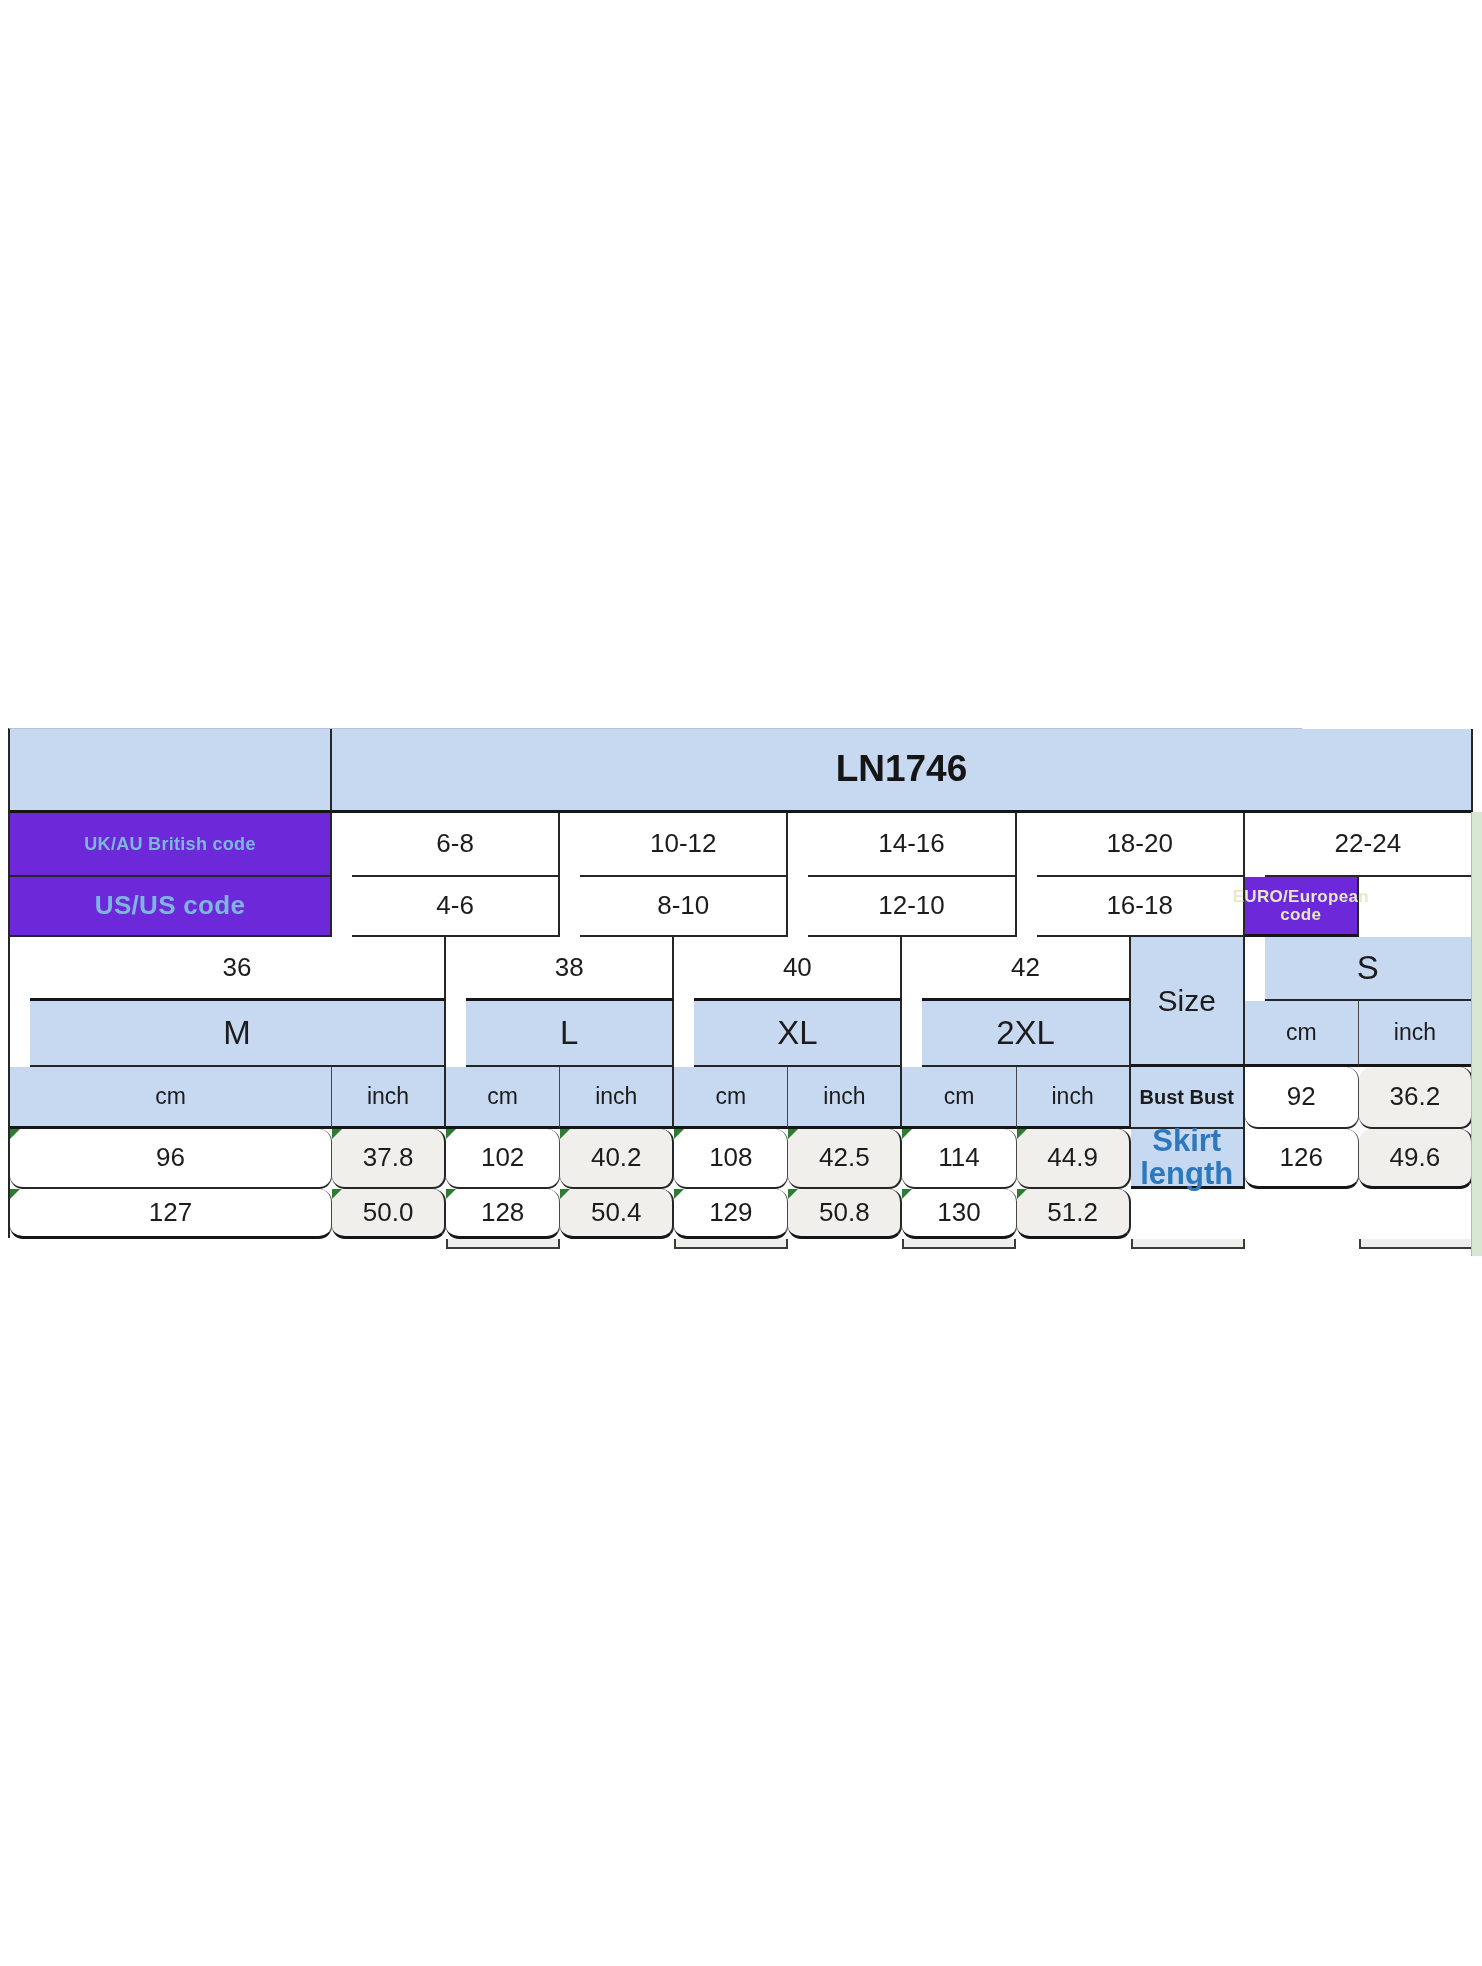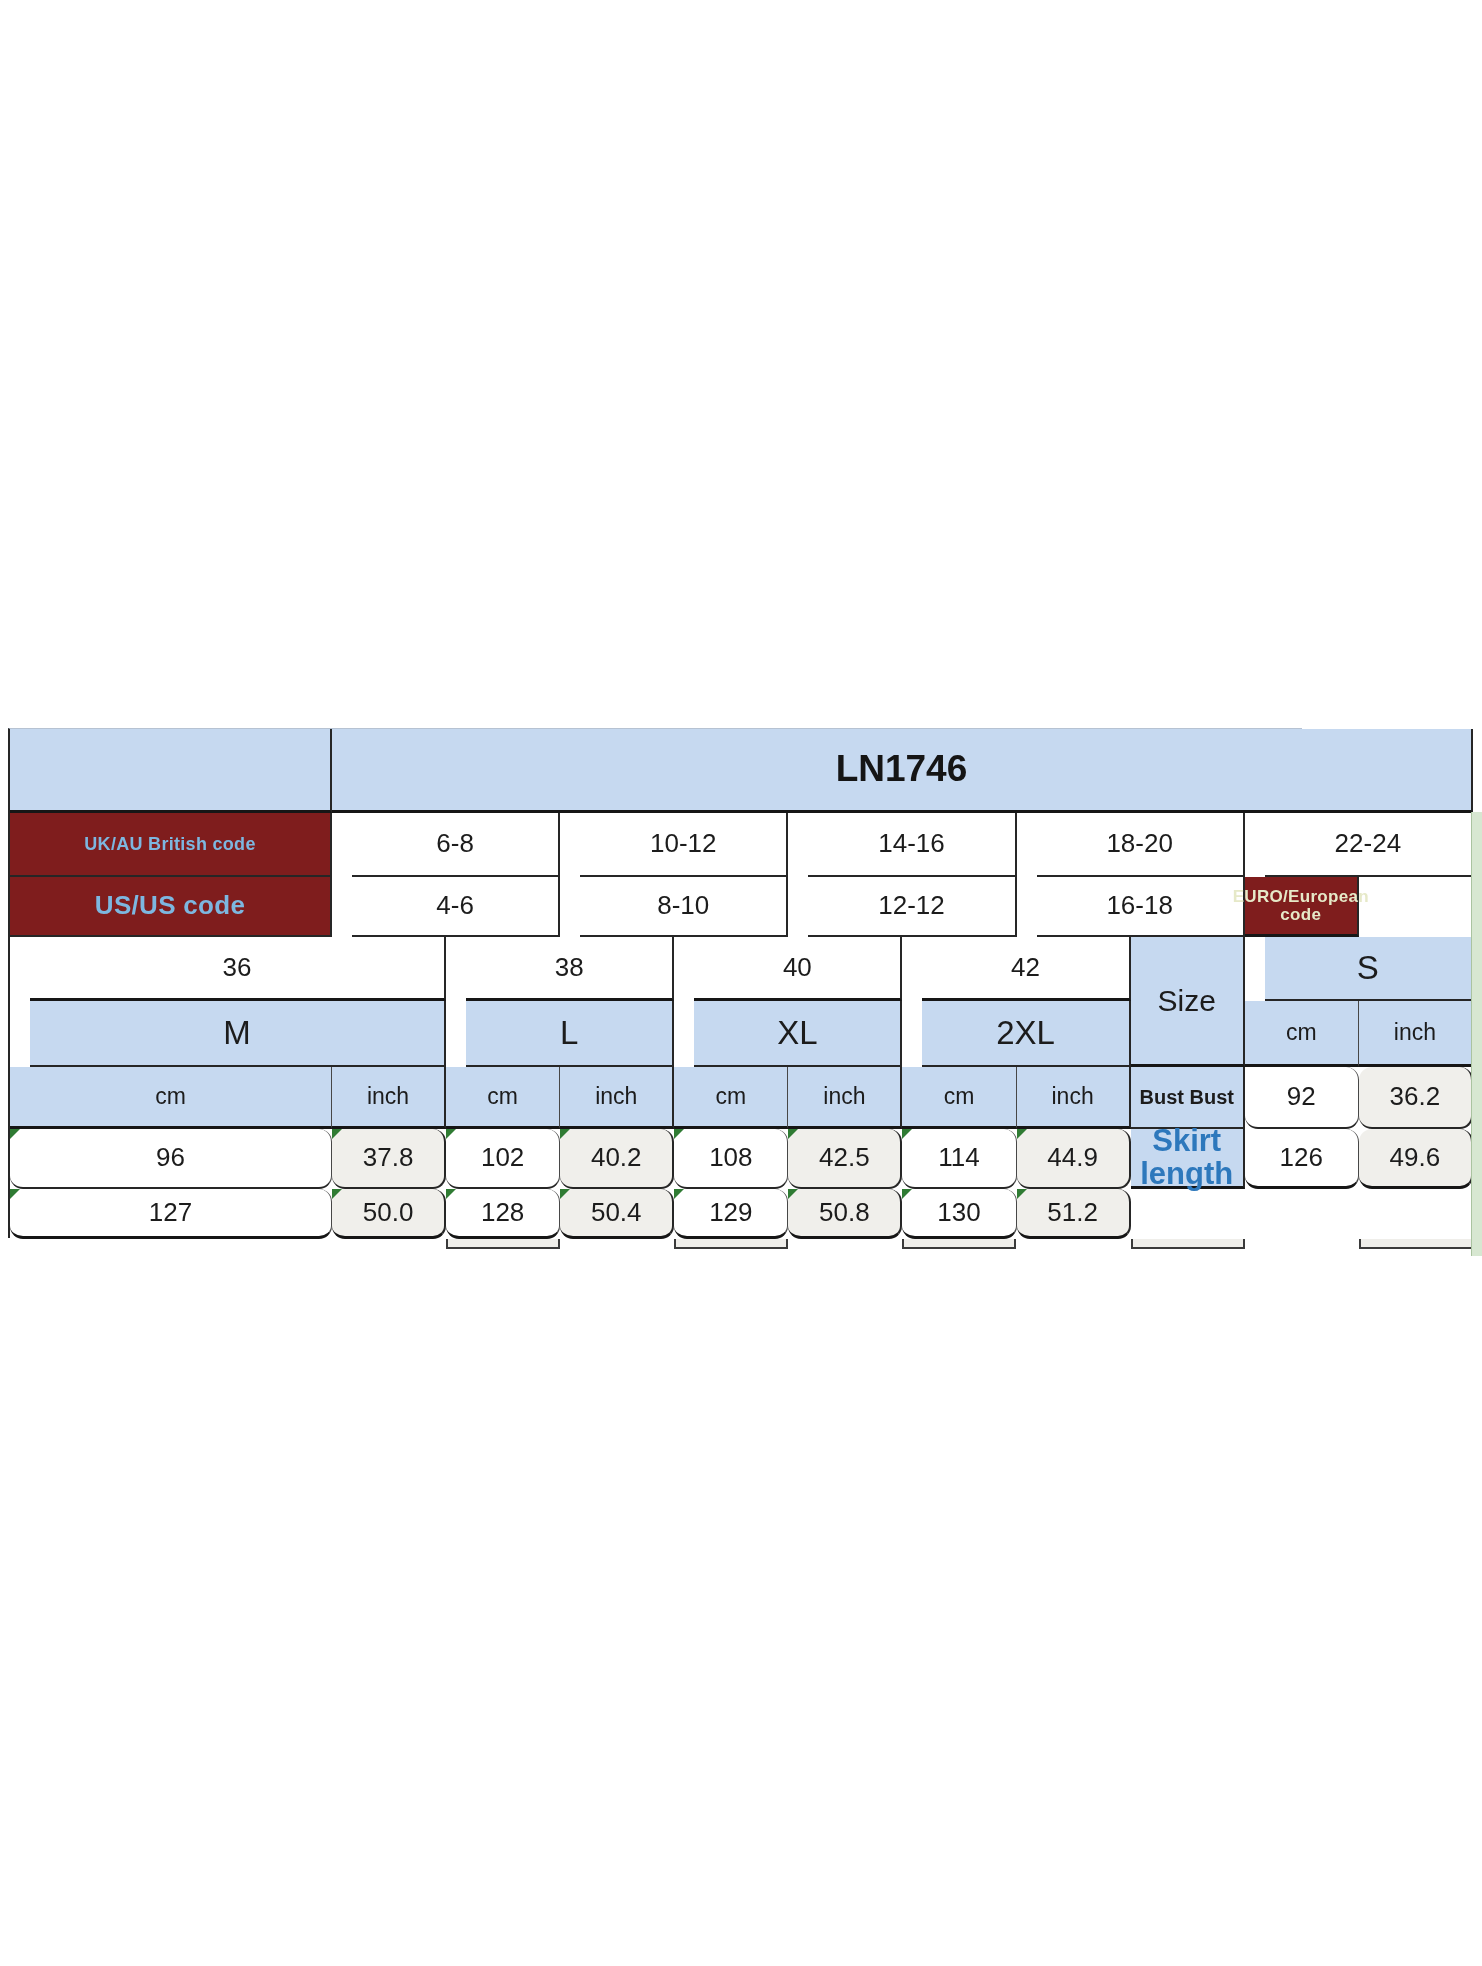--- a/index.html
+++ b/index.html
@@ -24,21 +24,21 @@
     position: relative;
     display: flex; align-items: center; justify-content: center;
     border-right: 2px solid #262626;
     border-bottom: 2px solid #262626;
     color: #1c1c1c;
     background: #ffffff;
     text-align: center;
     line-height: 1.05;
   }
   .blue { background: #c6d9f0; }
-  .dark { background: #7f1d1d; }
+  .dark { background: #6d28d9; }
   .gray { background: #f0efeb; }
   .span2 { grid-column: span 2; margin-left: 20px; }
   .title-span { grid-column: 2 / 12; }
   .size-cell { grid-row: span 2; }
   .thinR { border-right: 1px solid #474747; }
   .bb3 { border-bottom: 3px solid #161616; }
 
   .t-title { font-size: 37px; font-weight: 700; color: #151515; }
   .t-code  { font-size: 26px; }
   .t-num   { font-size: 26px; border-radius: 13px; }
@@ -84,21 +84,21 @@
     <div class="c dark lbl-uk">UK/AU British code</div>
     <div class="c span2 t-code">6-8</div>
     <div class="c span2 t-code">10-12</div>
     <div class="c span2 t-code">14-16</div>
     <div class="c span2 t-code">18-20</div>
     <div class="c span2 t-code">22-24</div>
 
     <div class="c dark lbl-us">US/US code</div>
     <div class="c span2 t-code">4-6</div>
     <div class="c span2 t-code">8-10</div>
-    <div class="c span2 t-code">12-12</div>
+    <div class="c span2 t-code">12-10</div>
     <div class="c span2 t-code">16-18</div>
 
     <div class="c dark lbl-euro bb3">EURO/European code</div>
     <div class="c span2 t-code bb3">36</div>
     <div class="c span2 t-code bb3">38</div>
     <div class="c span2 t-code bb3">40</div>
     <div class="c span2 t-code bb3">42</div>
 
     <div class="c blue size-cell t-size-lbl bb3">Size</div>
 

